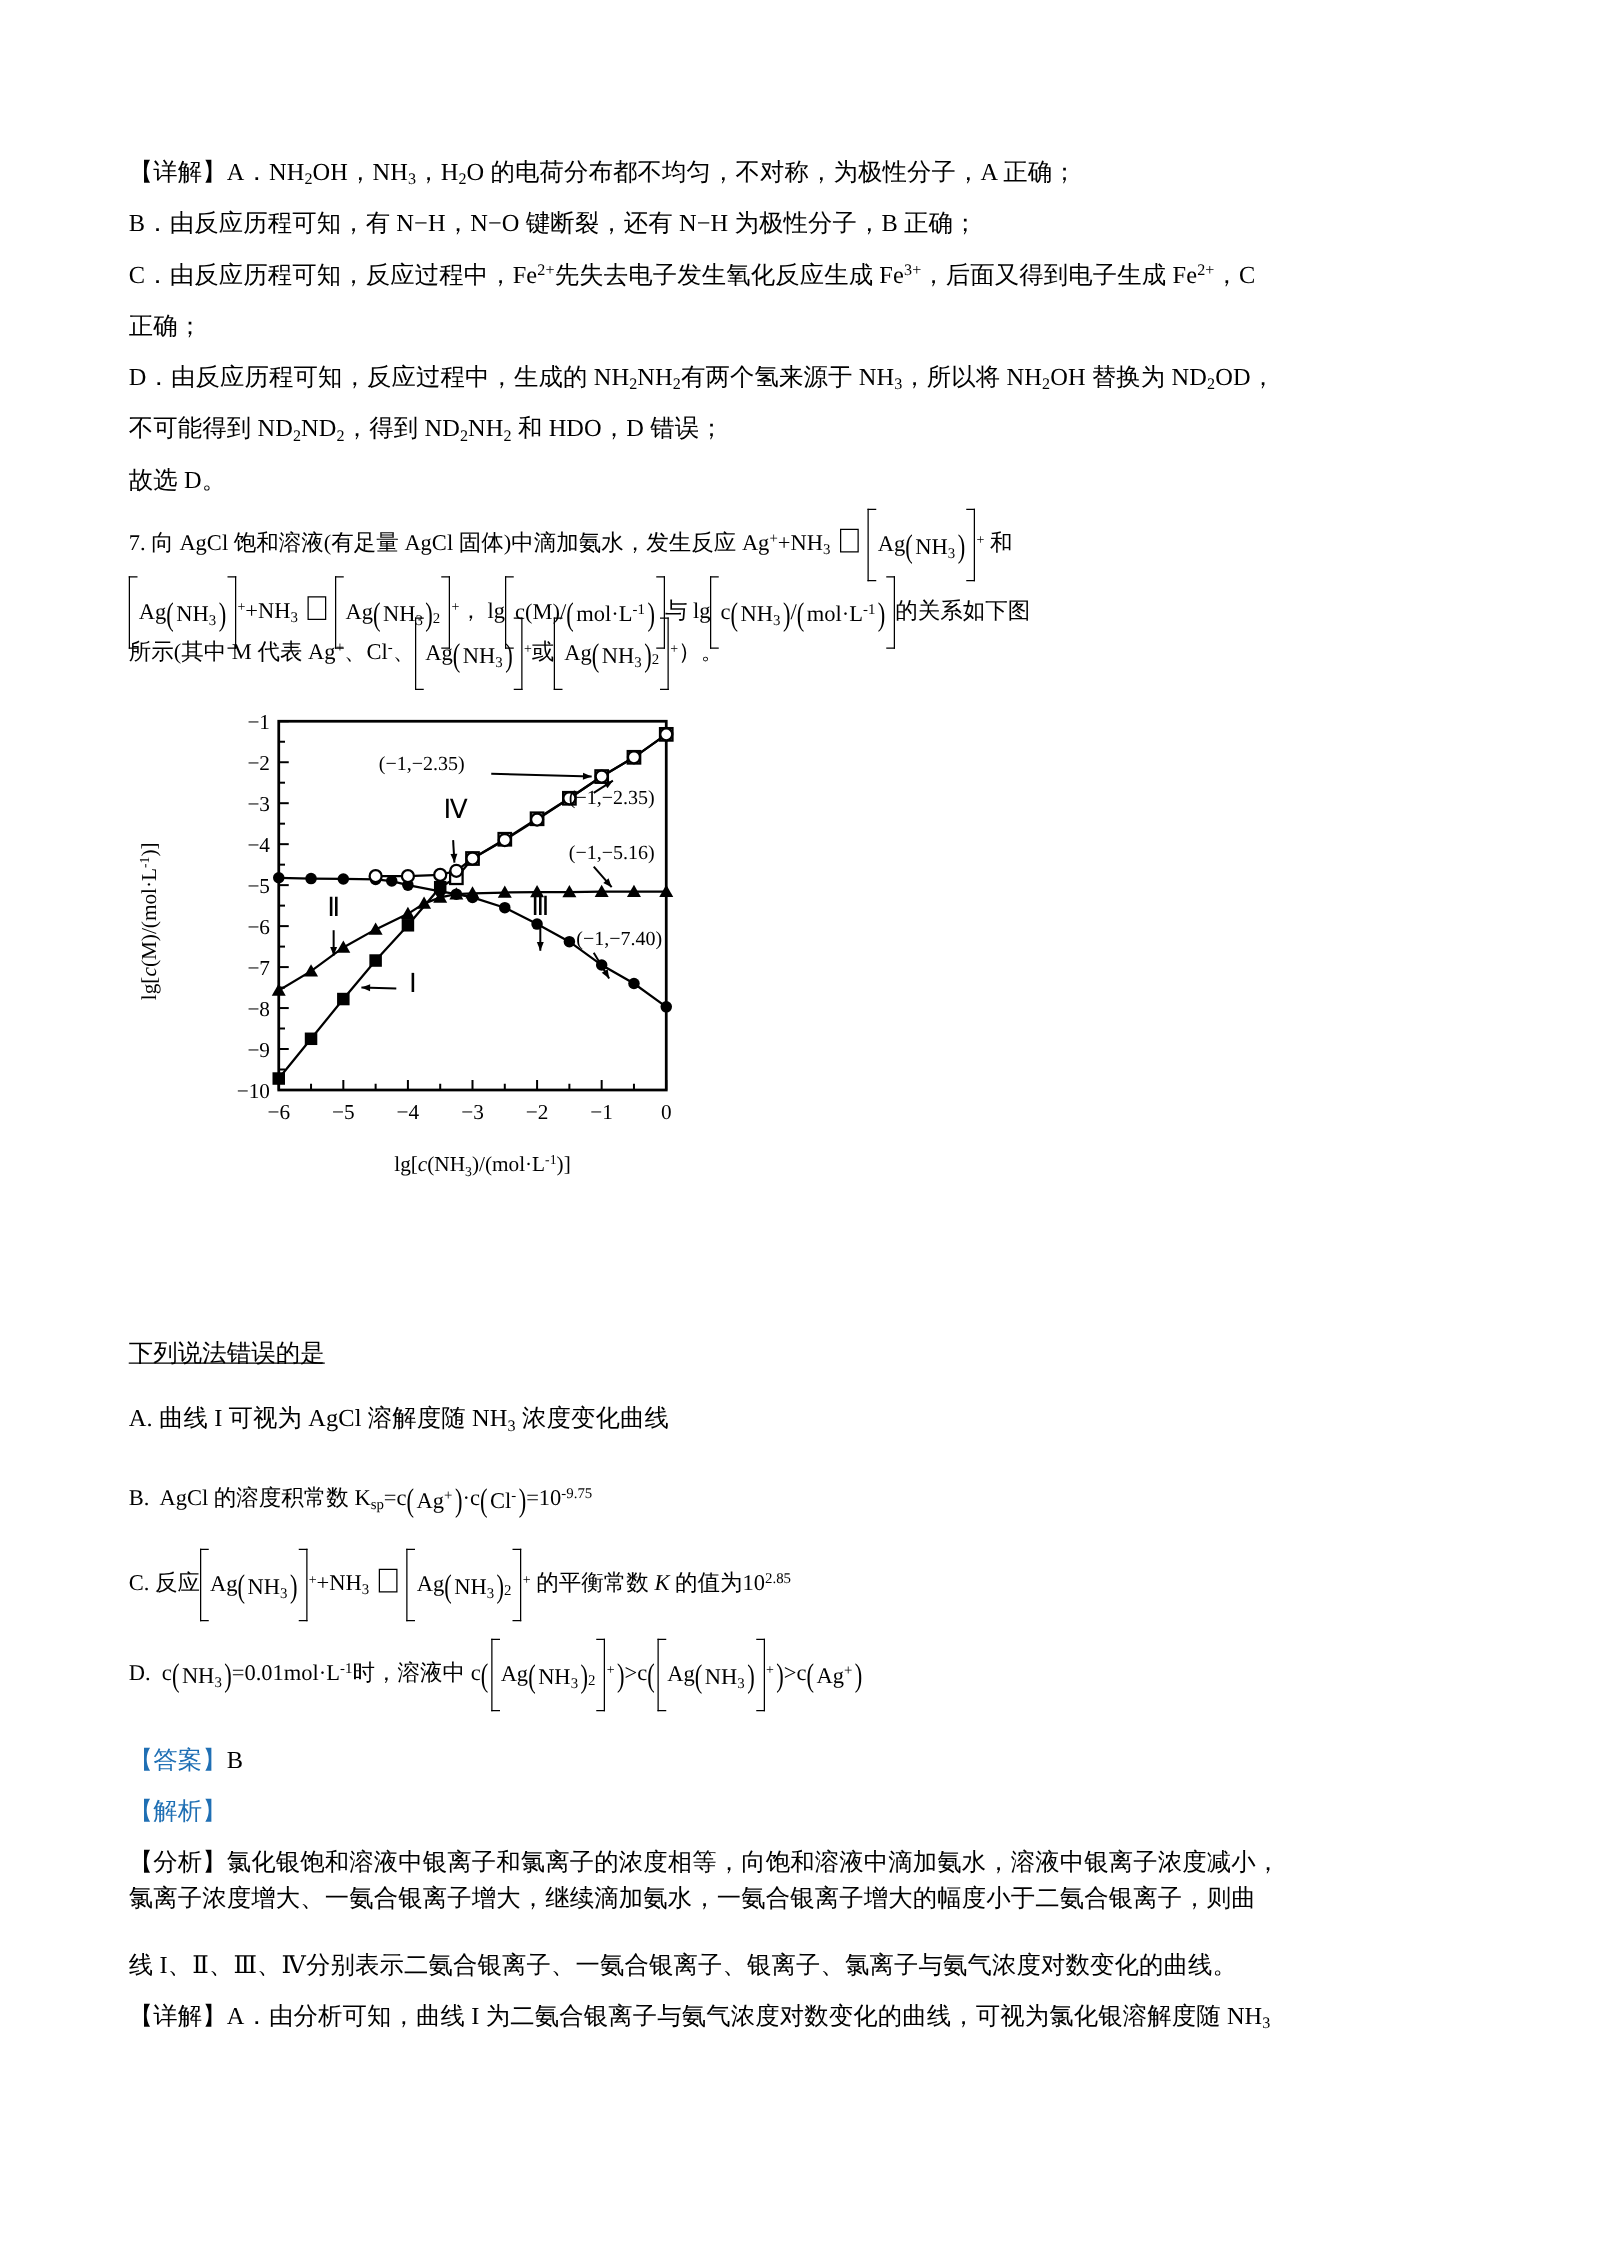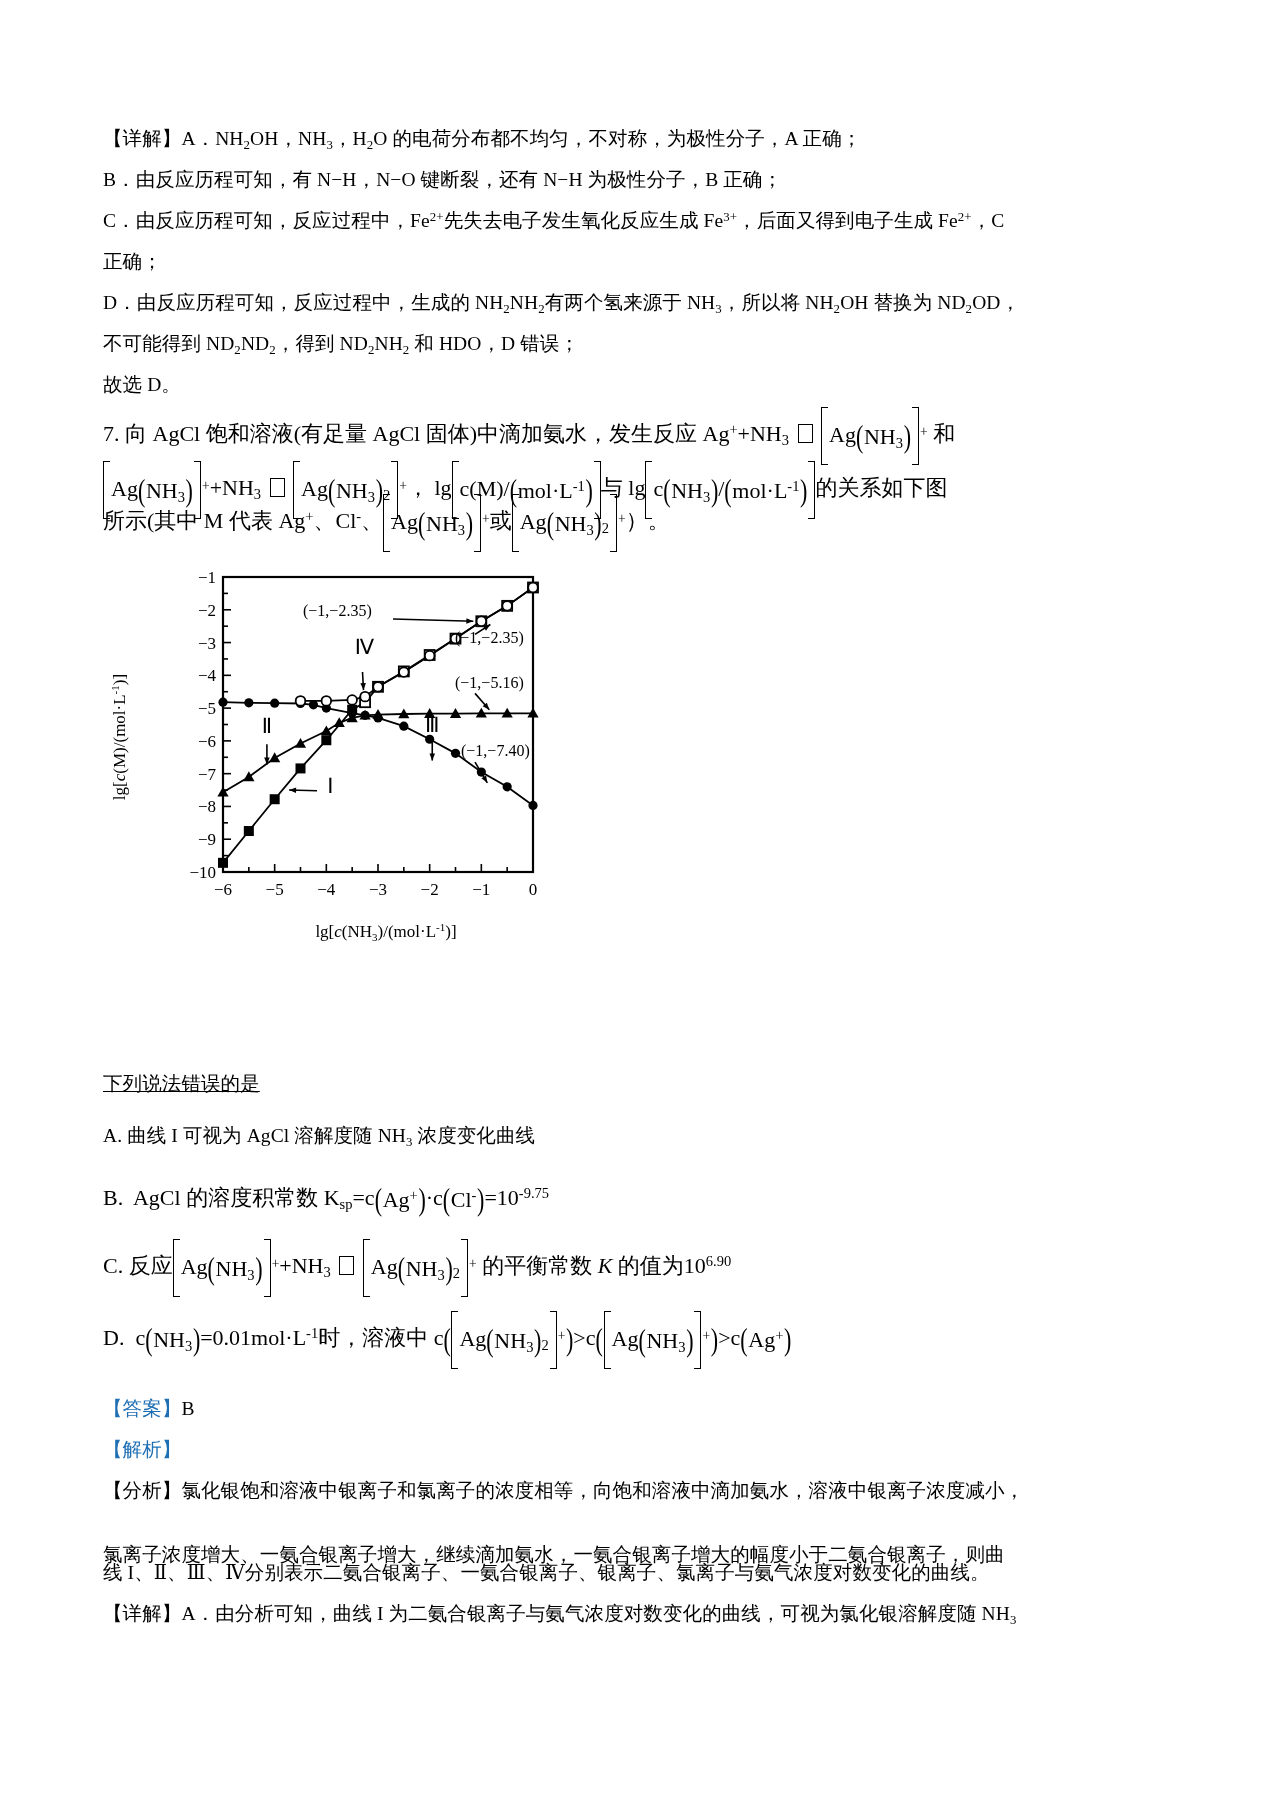--- a/index.html
+++ b/index.html
@@ -34,21 +34,21 @@
     margin: 0;
     text-align: justify;
     letter-spacing: 0.1px;
     white-space: nowrap;
   }
   sub { font-size: 0.66em; vertical-align: -0.28em; line-height: 0; }
   sup { font-size: 0.66em; vertical-align: 0.48em; line-height: 0; }
   .it { font-style: italic; }
   .blue { color: #1f6fb4; }
   .eqline {
-    font-size: 22px;
+    font-size: 18px;
     line-height: 52px;
     white-space: nowrap;
   }
   
   .brk {
     display: inline-block;
     position: relative;
     padding: 0 6px;
     vertical-align: middle;
   }
@@ -365,21 +365,21 @@
     <span class="eqline">
       B.&nbsp; AgCl 的溶度积常数 K<sub>sp</sub>=c<span class="paren">Ag<sup>+</sup></span>·c<span class="paren">Cl<sup>-</sup></span>=10<sup>-9.75</sup>
     </span>
   </div>
 
   <div class="qtext" style="top:1240px;">
     <span class="eqline">
       C. 反应<span class="brk"><span class="inner">Ag<span class="paren">NH<sub>3</sub></span></span></span><span class="brsup">+</span>+NH<sub>3</sub>
       <span class="box-sym"></span>
       <span class="brk"><span class="inner">Ag<span class="paren">NH<sub>3</sub></span><sub>2</sub></span></span><span class="brsup">+</span>
-      的平衡常数 <span class="it">K</span> 的值为10<sup>6.90</sup>
+      的平衡常数 <span class="it">K</span> 的值为10<sup>2.85</sup>
     </span>
   </div>
 
   <div class="qtext" style="top:1312px;">
     <span class="eqline">
       D.&nbsp; c<span class="paren">NH<sub>3</sub></span>=0.01mol·L<sup>-1</sup>时，溶液中 c<span class="paren"><span class="brk"><span class="inner">Ag<span class="paren">NH<sub>3</sub></span><sub>2</sub></span></span><span class="brsup">+</span></span>&gt;c<span class="paren"><span class="brk"><span class="inner">Ag<span class="paren">NH<sub>3</sub></span></span></span><span class="brsup">+</span></span>&gt;c<span class="paren">Ag<sup>+</sup></span>
     </span>
   </div>
 
   <div class="qtext" style="top:1388px;">
@@ -387,21 +387,21 @@
   </div>
 
   <div class="qtext" style="top:1429px;">
     <span class="para blue">【解析】</span>
   </div>
 
   <div class="qtext" style="top:1470px;">
     <span class="para"><span>【分析】</span><span>氯化银饱和溶液中银离子和氯离子的浓度相等，向饱和溶液中滴加氨水，溶液中银离子浓度减小，</span></span>
   </div>
 
-  <div class="qtext" style="top:1534px;">
+  <div class="qtext" style="top:1499px;">
     <span class="para">氯离子浓度增大、一氨合银离子增大，继续滴加氨水，一氨合银离子增大的幅度小于二氨合银离子，则曲</span>
   </div>
 
   <div class="qtext" style="top:1552px;">
     <span class="para">线 I、Ⅱ、Ⅲ、Ⅳ分别表示二氨合银离子、一氨合银离子、银离子、氯离子与氨气浓度对数变化的曲线。</span>
   </div>
 
   <div class="qtext" style="top:1593px;">
     <span class="para"><span>【详解】</span>A．由分析可知，曲线 I 为二氨合银离子与氨气浓度对数变化的曲线，可视为氯化银溶解度随 NH<sub>3</sub></span>
   </div>

